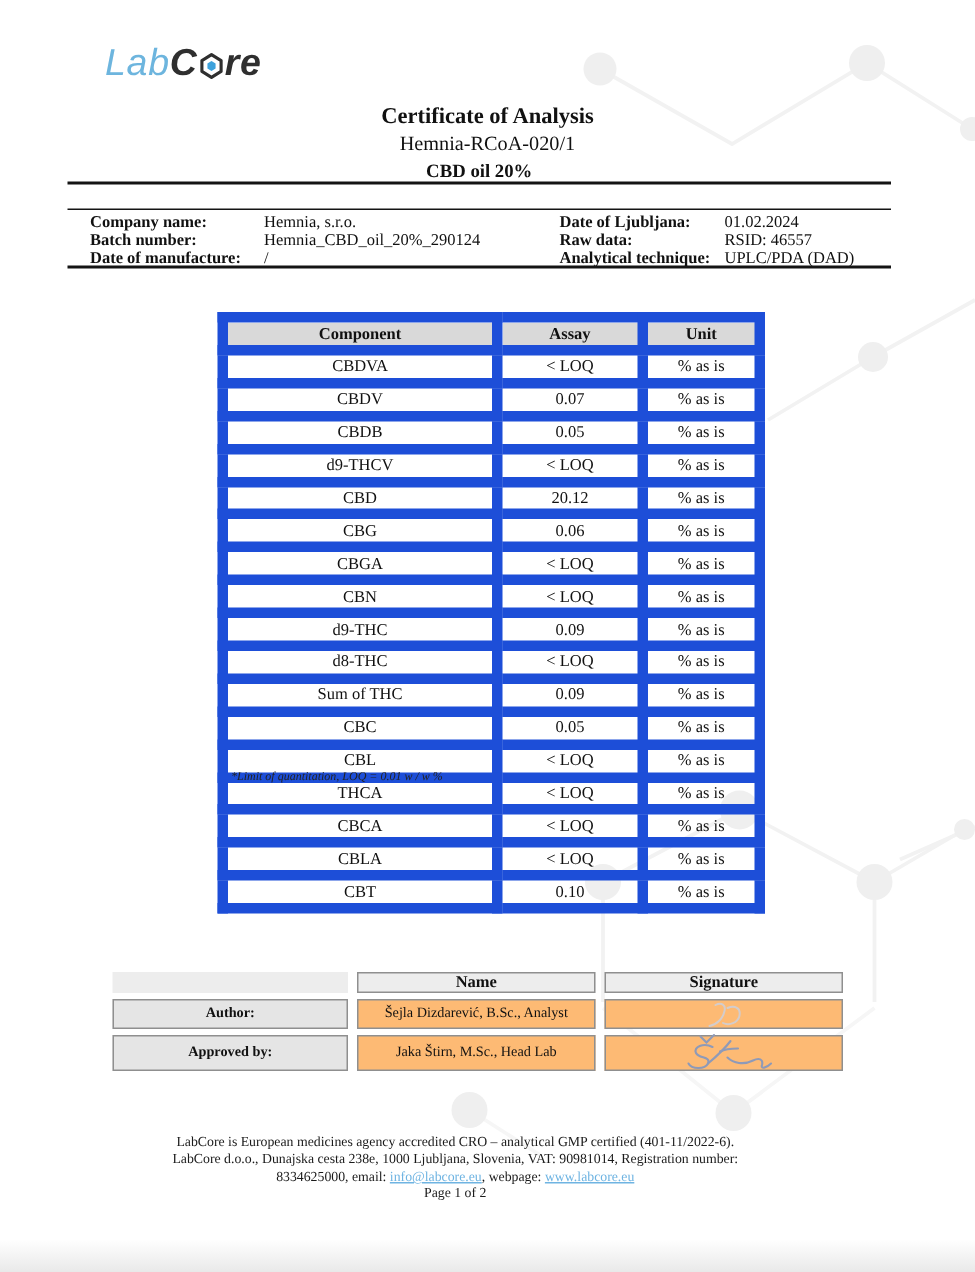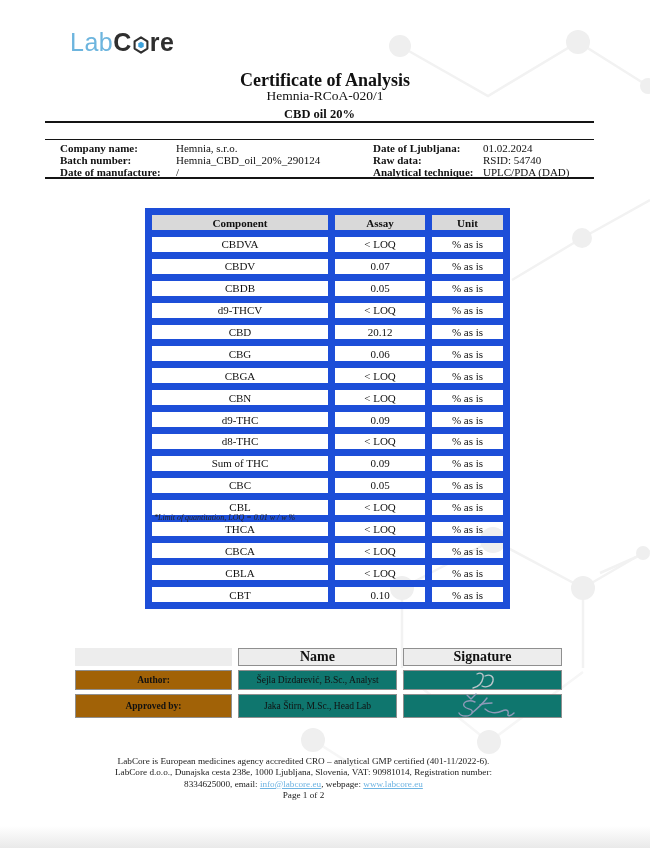--- a/index.html
+++ b/index.html
@@ -7,28 +7,28 @@
     width:650px;height:848px;position:relative;overflow:hidden;
     background:#ffffff;font-family:"Liberation Serif",serif;color:#111;
   }
   .bg-layer{position:absolute;left:0;top:0;width:650px;height:848px;z-index:0;}
   .content{position:absolute;left:0;top:0;width:650px;height:848px;z-index:1;}
   .bottom-fade{position:absolute;left:0;bottom:0;width:650px;height:22px;
     background:linear-gradient(180deg,rgba(236,236,236,0) 0%,#e9e9e9 100%);z-index:2;}
 
   
   .logo{position:absolute;left:70px;top:29px;font-family:"Liberation Sans",sans-serif;
-    font-size:25px;line-height:27px;white-space:nowrap;}
+    font-size:25px;line-height:27px;white-space:nowrap;font-style:italic;}
   .logo .lab{color:#6db5de;font-weight:400;letter-spacing:.5px;}
   .logo .core{color:#2f2f2f;font-weight:700;letter-spacing:.5px;}
   .logo svg{display:inline-block;vertical-align:-3px;margin:0 1px;}
 
   
   .doc-title{position:absolute;left:0;width:650px;top:70px;text-align:center;
-    font-size:18px;font-weight:bold;}
+    font-size:15px;font-weight:bold;}
   .doc-number{position:absolute;left:0;width:650px;top:88px;text-align:center;font-size:13.5px;}
 
   .rule{position:absolute;left:45px;width:549px;background:#141414;}
   .rule-top{top:121px;height:1.6px;}
   .rule-mid{top:139px;height:1.1px;}
   .rule-bottom{top:177px;height:2.4px;}
 
   .product-name{position:absolute;left:45px;width:549px;top:107px;text-align:center;
     font-size:12.5px;font-weight:bold;}
 
@@ -50,24 +50,24 @@
     padding:0;overflow:hidden;white-space:nowrap;}
   table.assay th{background:#d9d9d9;height:15px;font-weight:bold;}
   table.assay td{height:14.9px;}
 
   .footnote{position:absolute;left:154px;top:513px;font-size:8px;font-style:italic;color:#222;}
 
   
   table.sig{position:absolute;left:69px;top:644px;border-spacing:6px 4px;
     font-size:9.5px;}
   table.sig td{border:1px solid #8f8f8f;text-align:center;vertical-align:middle;
-    background:#0f766e;padding:0;}
+    background:#fdba74;padding:0;}
   table.sig td.blank{border:none;background:transparent;}
-  table.sig tr.head td{height:11px;background:#ededed;font-weight:bold;font-size:14px;}
-  table.sig td.role{background:#a16207;font-weight:bold;height:17px;}
+  table.sig tr.head td{height:11px;background:#ededed;font-weight:bold;font-size:11px;}
+  table.sig td.role{background:#e5e5e5;font-weight:bold;height:17px;}
   table.sig td.name{height:17px;}
   table.sig td.sigbox{height:17px;position:relative;}
   .w-role{width:155px;} .w-name{width:157px;} .w-sig{width:157px;}
   td.sigbox svg{display:block;margin:0 auto;overflow:visible;}
 
   
   .footer{position:absolute;left:0;width:607px;top:756px;text-align:center;
     font-size:9.2px;line-height:11.4px;color:#1a1a1a;}
   .footer .link{color:#6fb4e2;text-decoration:underline;cursor:pointer;}
 </style>
@@ -129,21 +129,21 @@
         <span class="info-value">/</span>
       </div>
     </div>
     <div class="info-col right">
       <div class="info-row">
         <span class="info-label">Date of Ljubljana:</span>
         <span class="info-value">01.02.2024</span>
       </div>
       <div class="info-row">
         <span class="info-label">Raw data:</span>
-        <span class="info-value">RSID: 54740</span>
+        <span class="info-value">RSID: 46557</span>
       </div>
       <div class="info-row">
         <span class="info-label">Analytical technique:</span>
         <span class="info-value">UPLC/PDA (DAD)</span>
       </div>
     </div>
   </div>
   <div class="rule rule-bottom"></div>
 
   <table class="assay">

